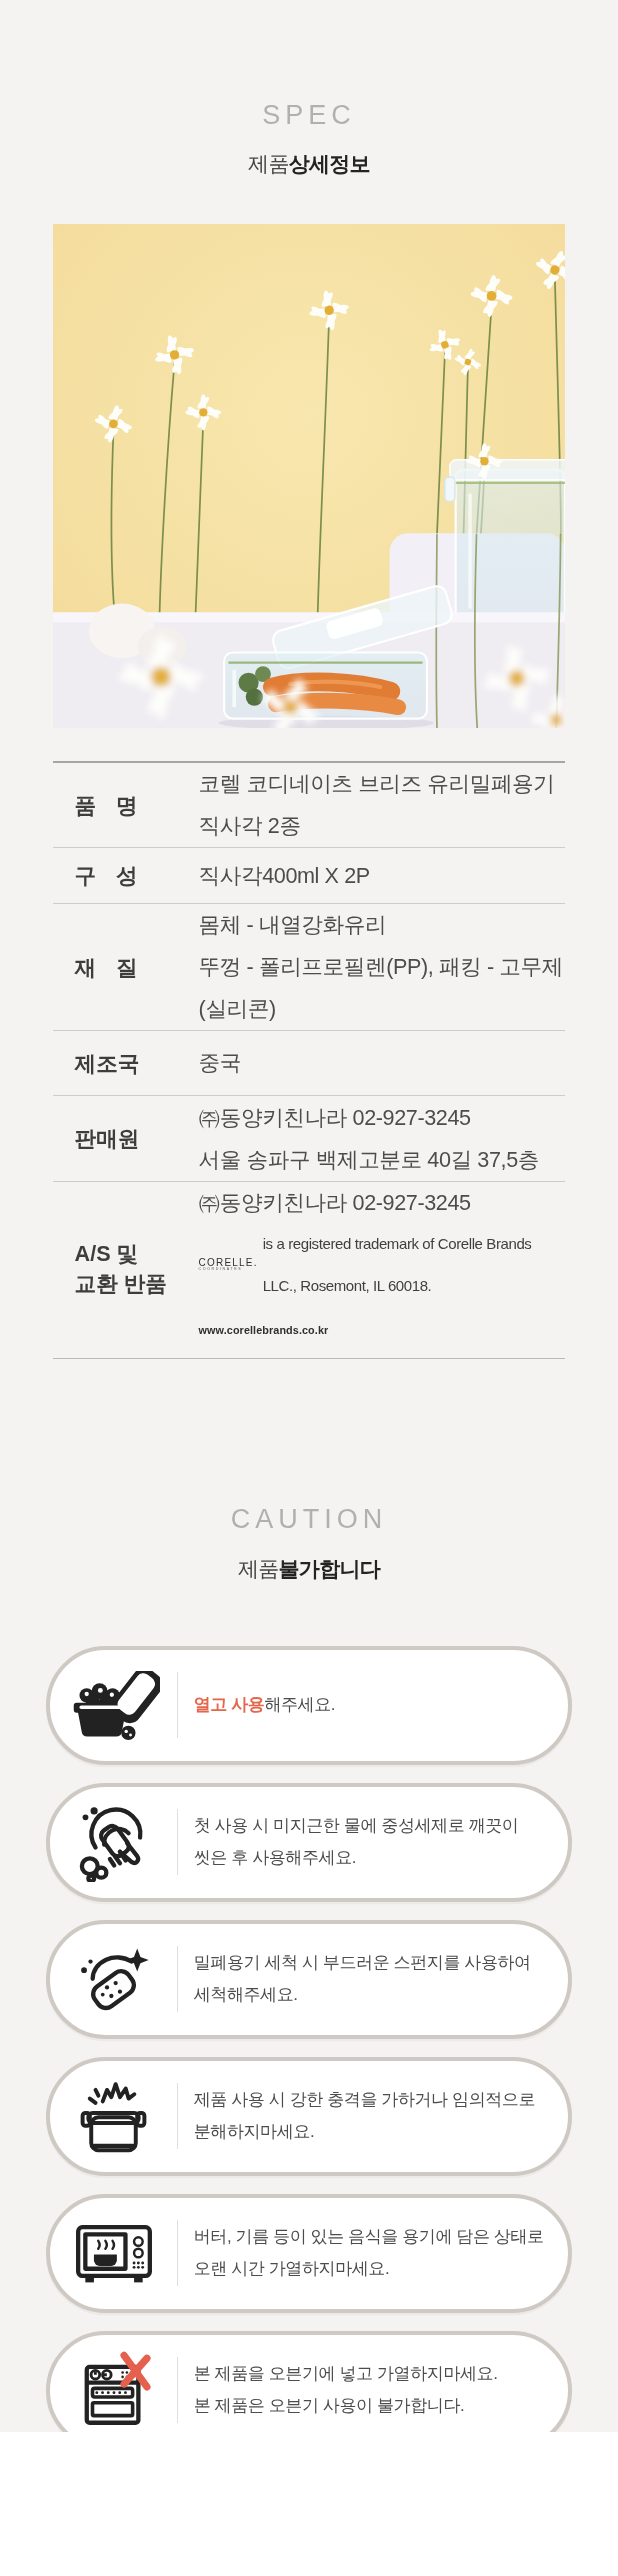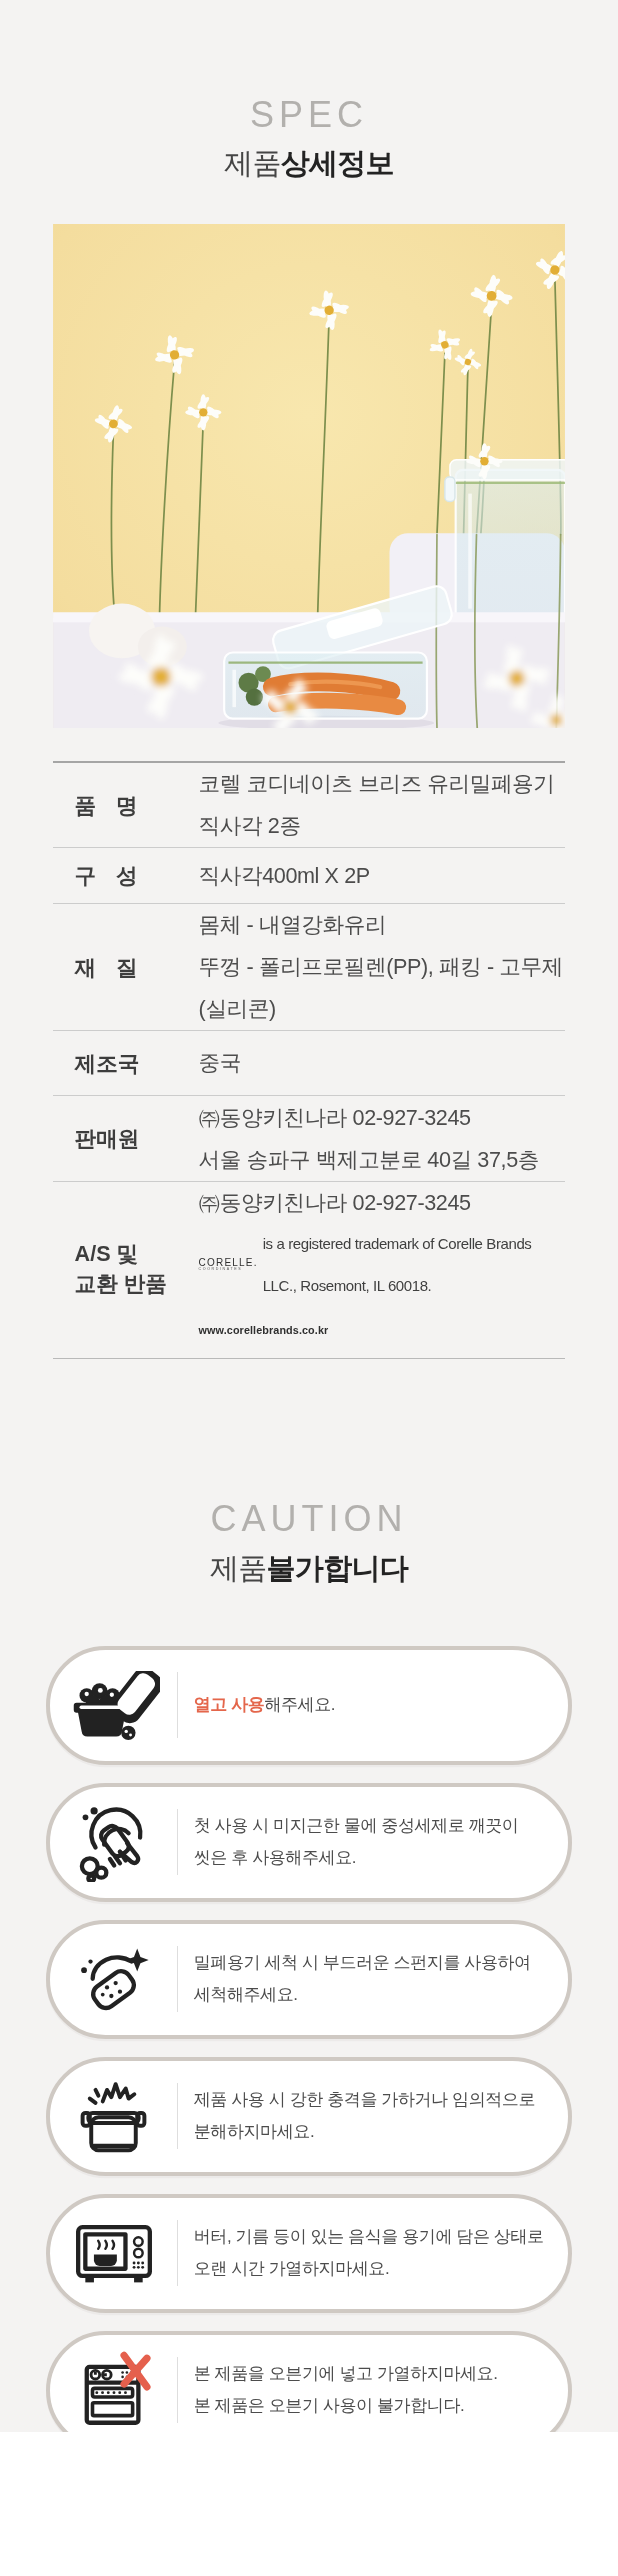--- a/index.html
+++ b/index.html
@@ -3,22 +3,22 @@
 <meta charset="utf-8">
 <style>
   html,body{margin:0;padding:0;}
   body{background:#ffffff;font-family:"Liberation Sans","DejaVu Sans",sans-serif;}
   .page{width:618px;height:2576px;margin:0 auto;position:relative;background:#fff;}
   .gray{width:618px;height:2432px;background:#f4f3f2;overflow:hidden;}
   .white-footer{width:618px;height:144px;background:#ffffff;}
 
   
   .sec-head{text-align:center;}
-  .eyebrow{font-size:36px;font-weight:300;letter-spacing:5px;color:#b2b0ad;line-height:32px;}
-  .sec-title{font-size:29px;line-height:37px;margin-top:14.4px;color:#2e2e2e;letter-spacing:-0.7px;}
+  .eyebrow{font-size:27px;font-weight:300;letter-spacing:5px;color:#b2b0ad;line-height:32px;}
+  .sec-title{font-size:21px;line-height:37px;margin-top:14.4px;color:#2e2e2e;letter-spacing:-0.7px;}
   .sec-title .lt{font-weight:400;color:#454545;}
   .sec-title .bd{font-weight:800;color:#232323;}
 
   .spec-head{padding-top:99px;}
 
   
   .photo-wrap{width:512px;height:504px;margin:42px auto 0;}
   .photo-wrap svg{display:block;}
 
   

